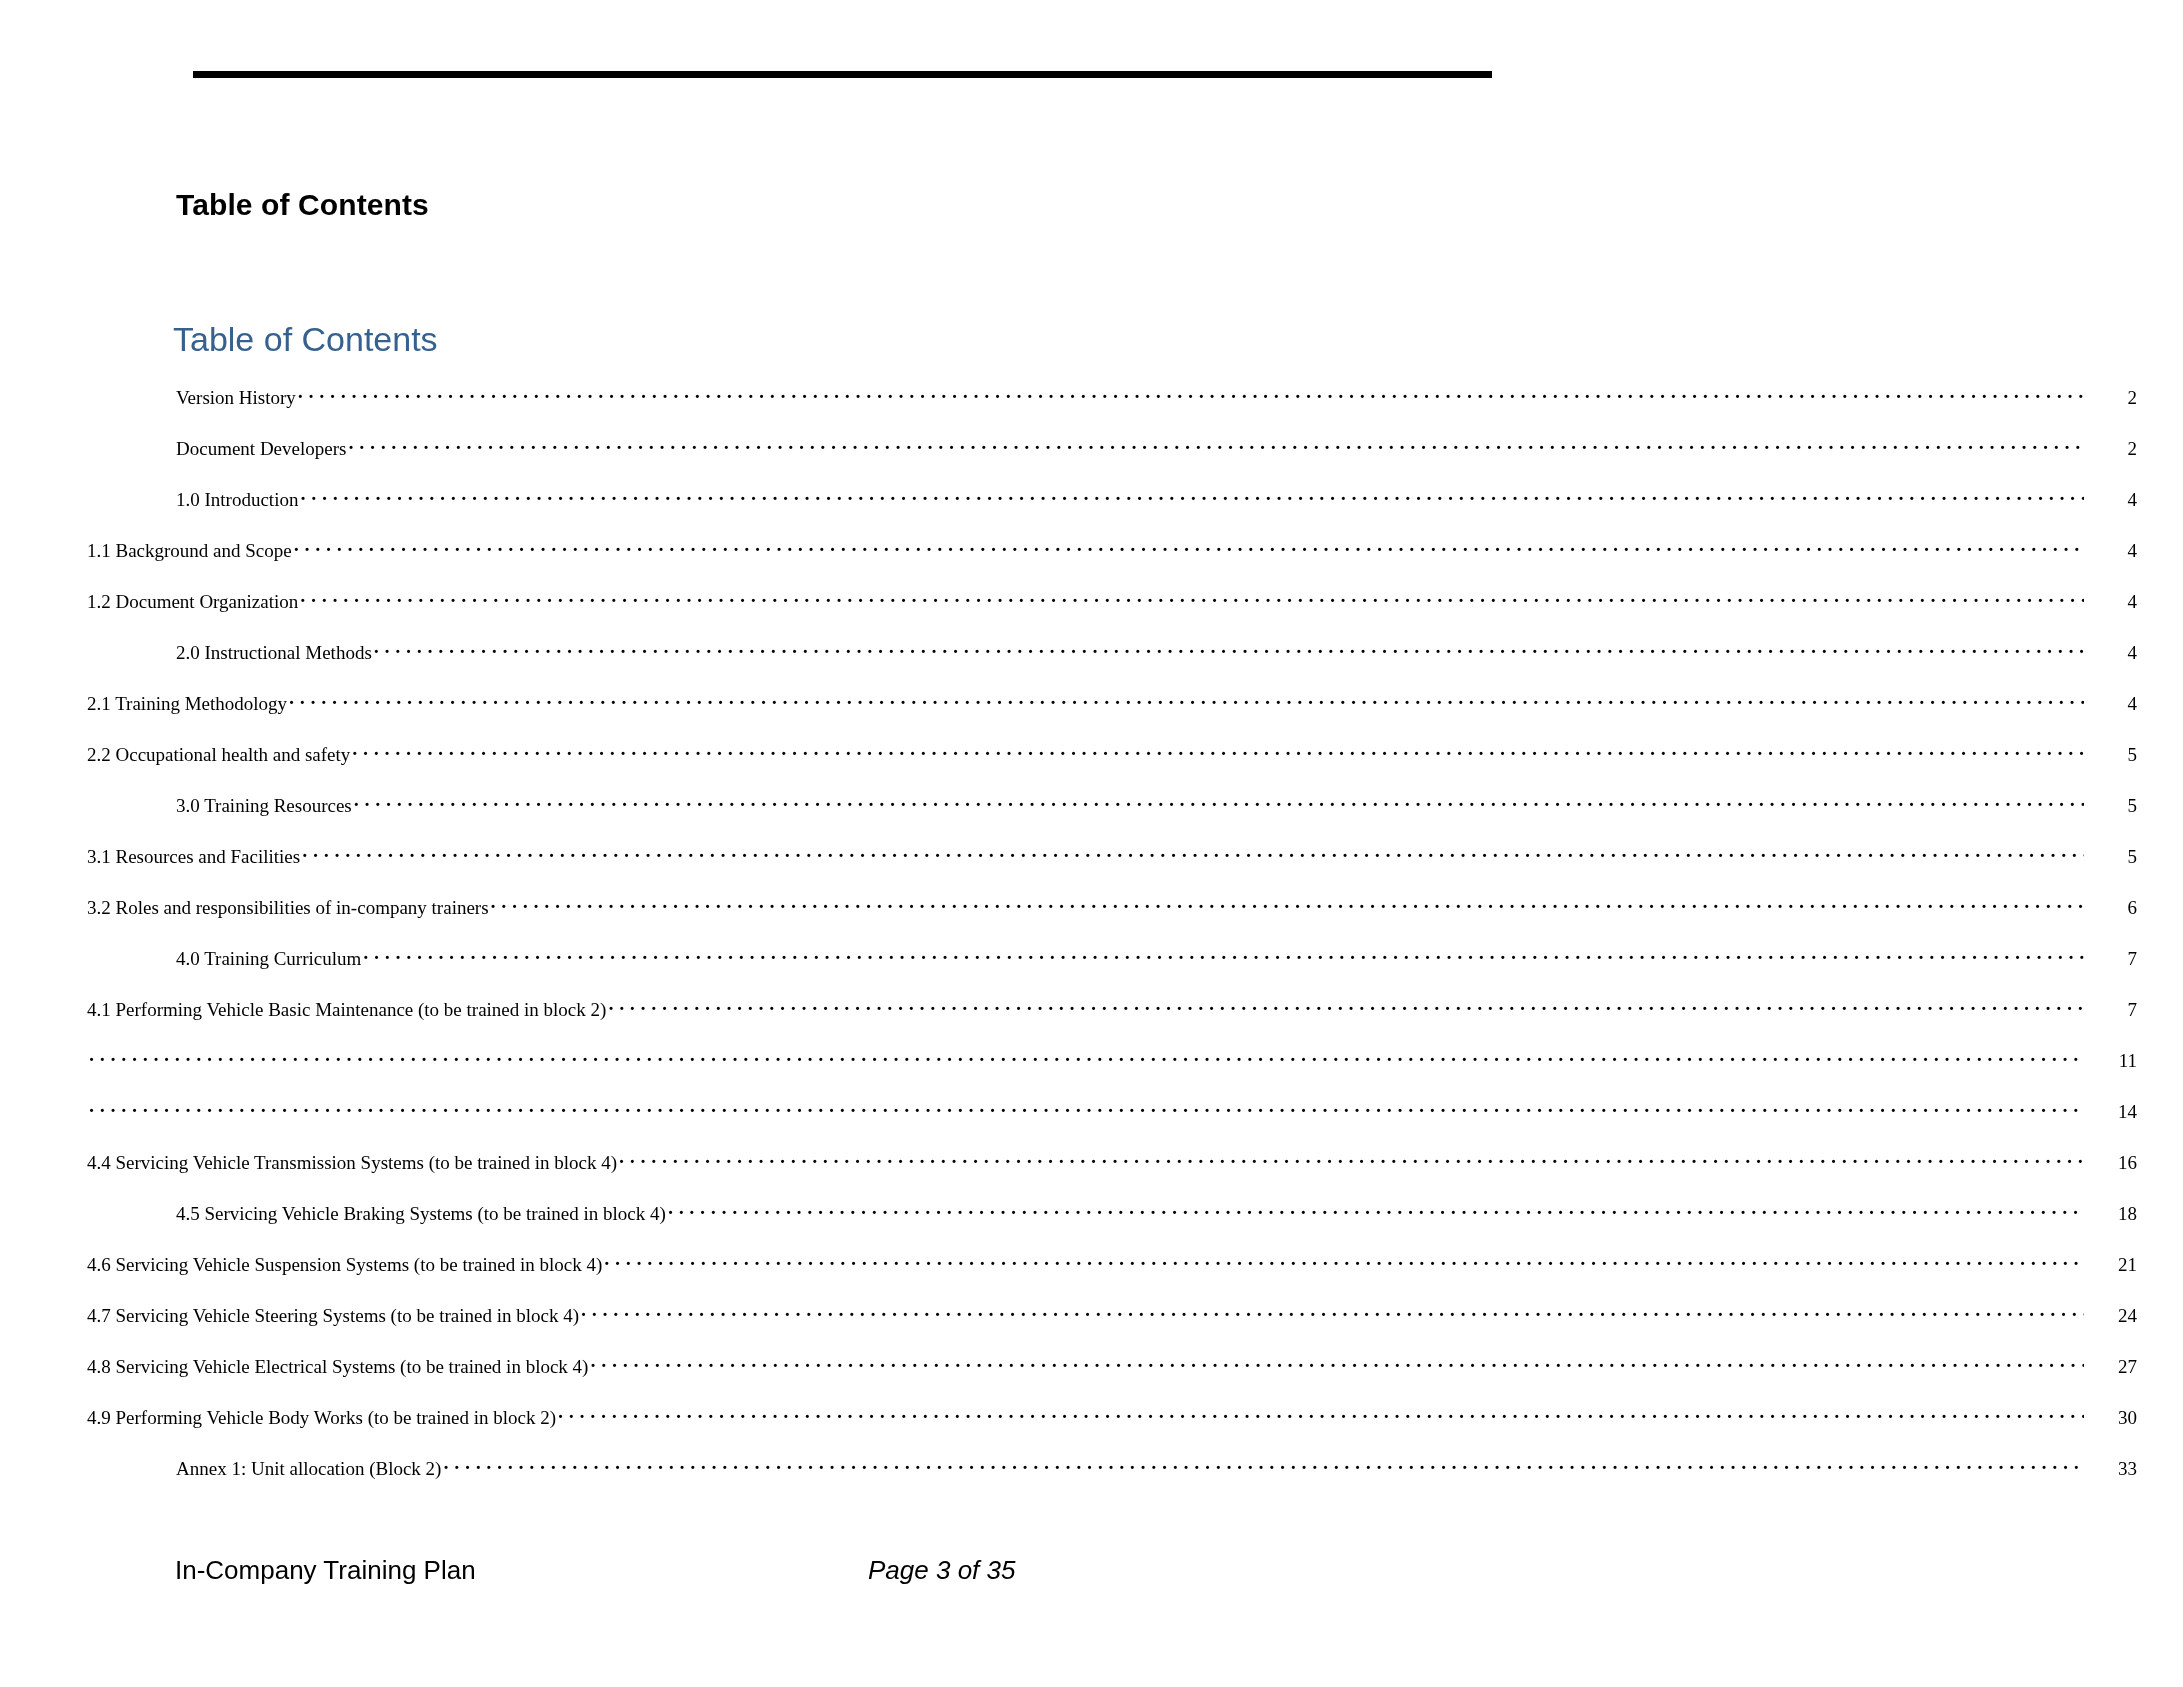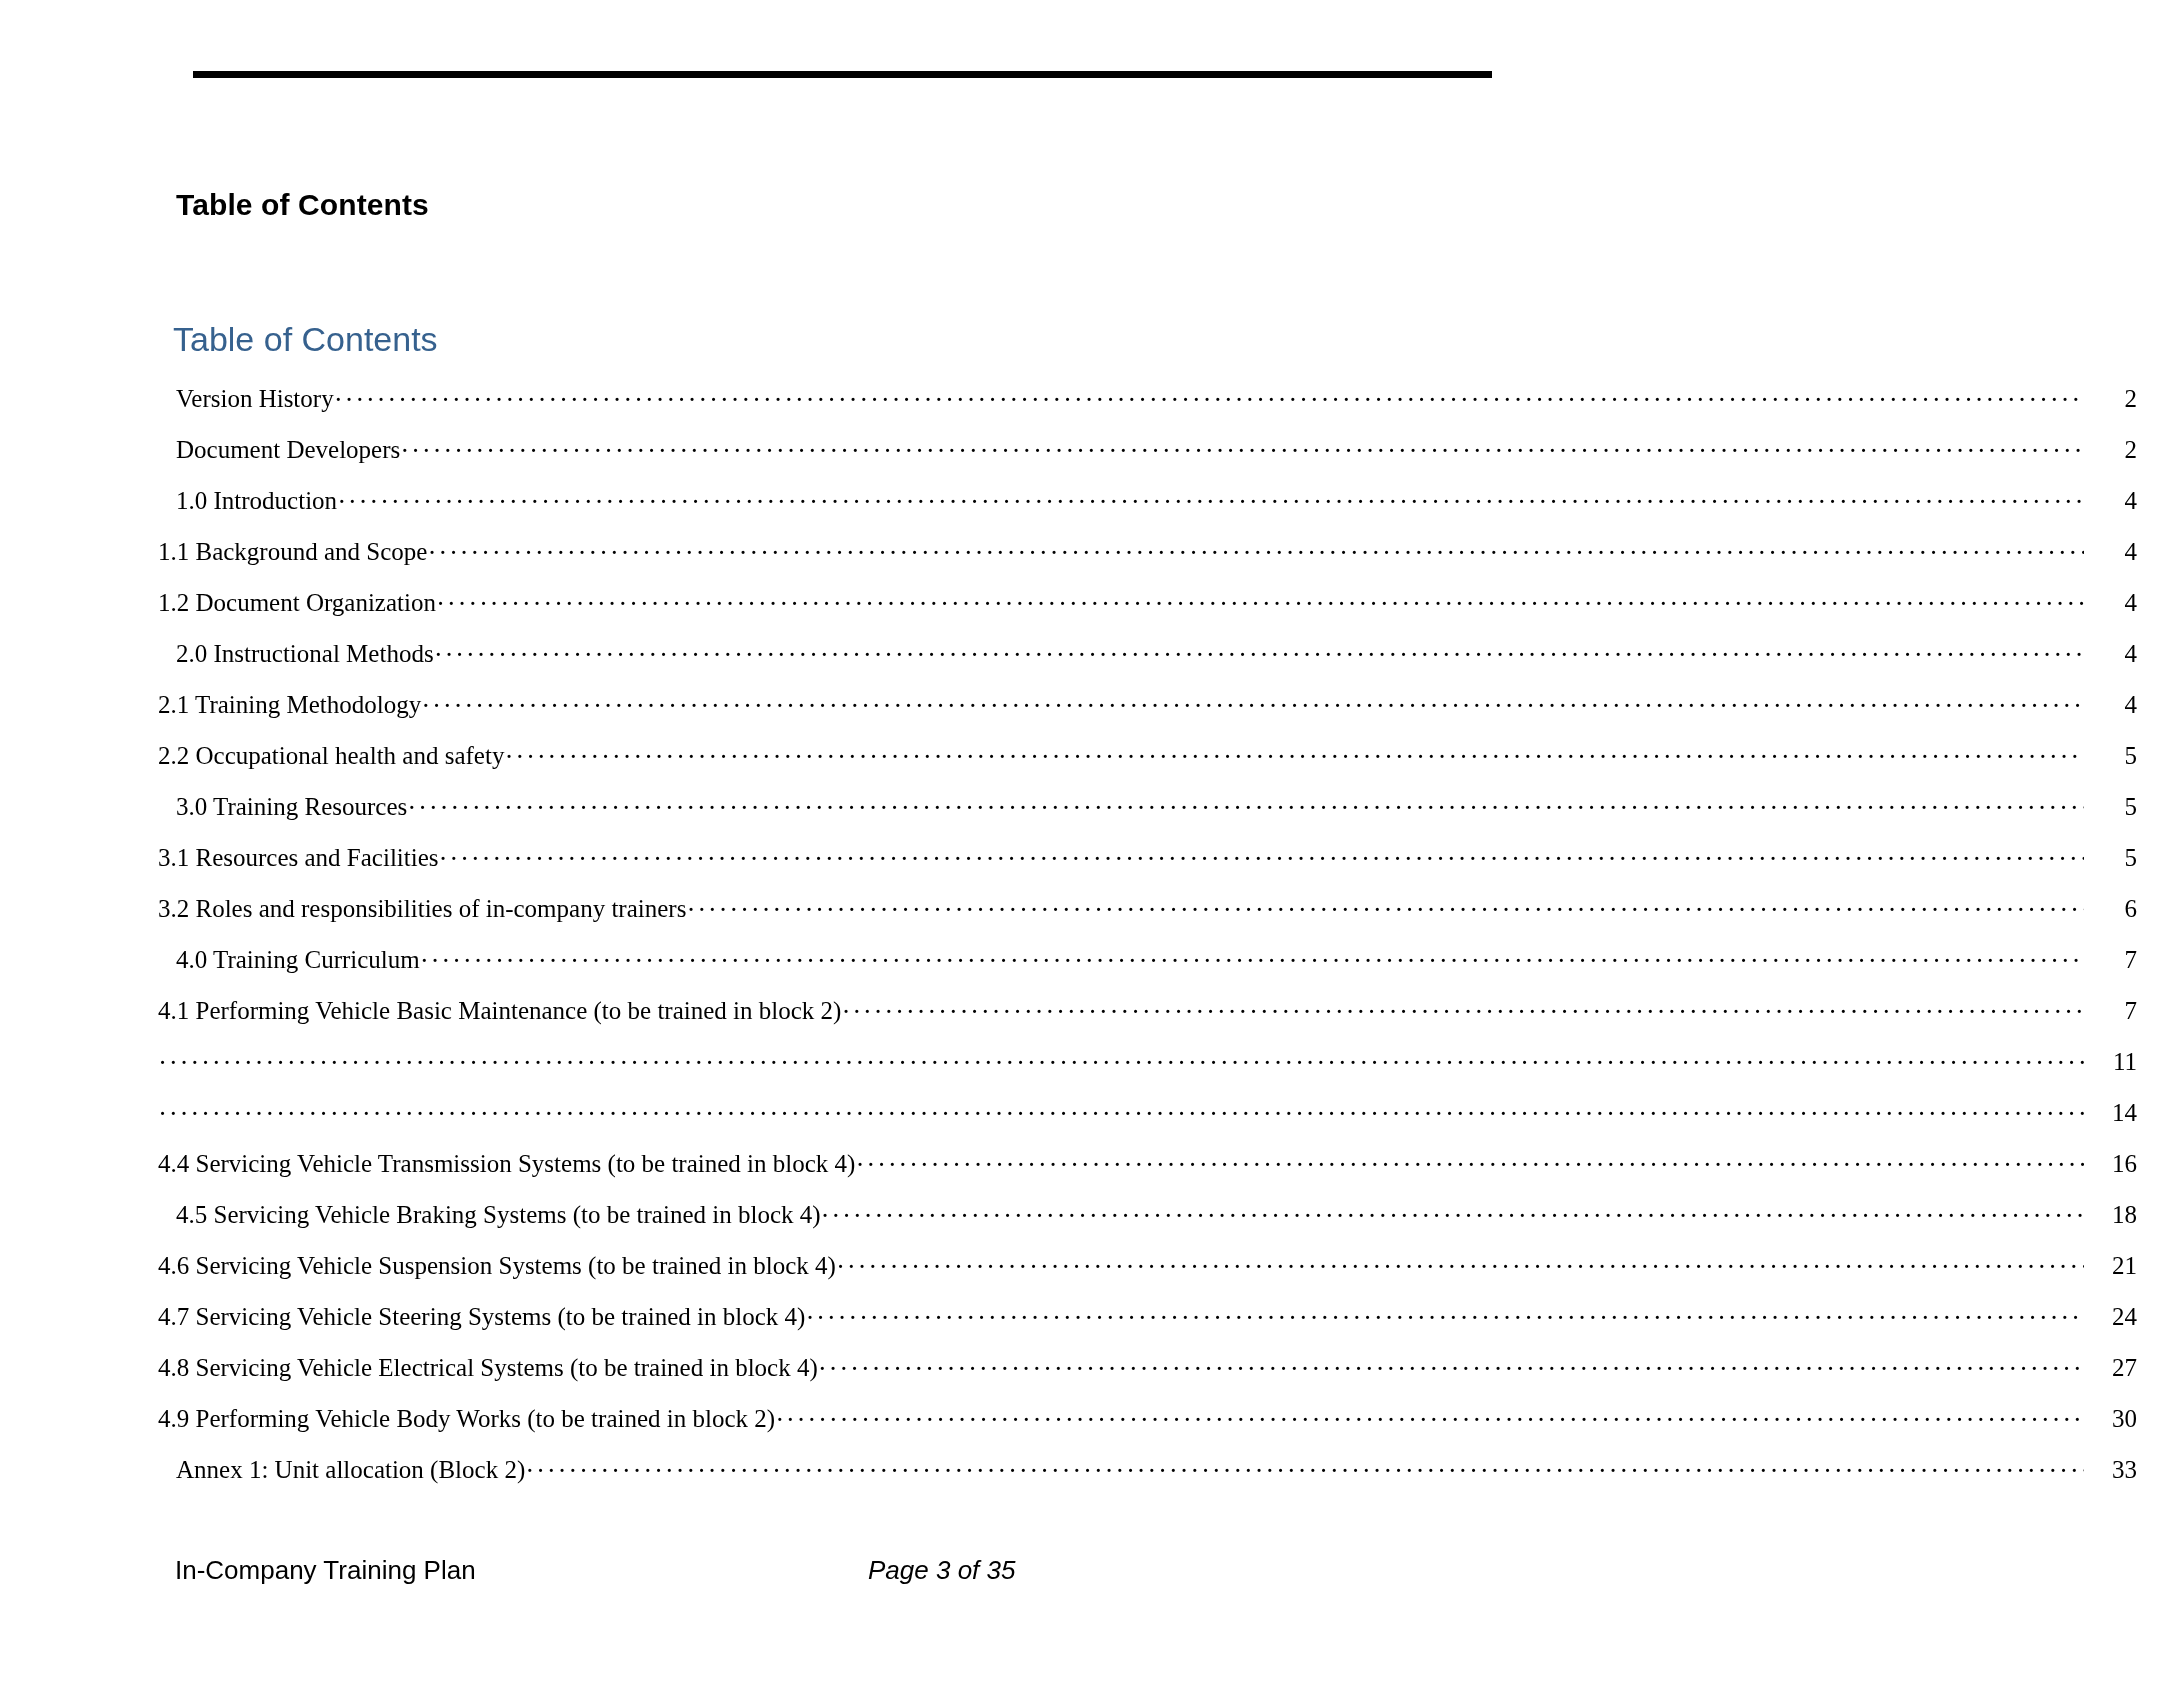--- a/index.html
+++ b/index.html
@@ -64,30 +64,30 @@
     left: 0;
     top: 382px;
     width: 2183px;
   }
 
   .toc-entry {
     position: relative;
     display: flex;
     align-items: baseline;
     height: 51px;
-    font-size: 25px;
+    font-size: 19px;
     line-height: 32px;
     color: #000000;
     font-family: "Liberation Serif", "DejaVu Serif", serif;
     padding-right: 46px;
     box-sizing: border-box;
   }
 
   .toc-entry.level-1 { padding-left: 176px; }
-  .toc-entry.level-2 { padding-left: 118px; margin-left: 40px; }
+  .toc-entry.level-2 { padding-left: 87px; }
 
   .toc-label {
     white-space: nowrap;
     flex: 0 0 auto;
   }
 
   .toc-leader {
     flex: 1 1 auto;
     min-width: 5.3px;
     overflow: hidden;

